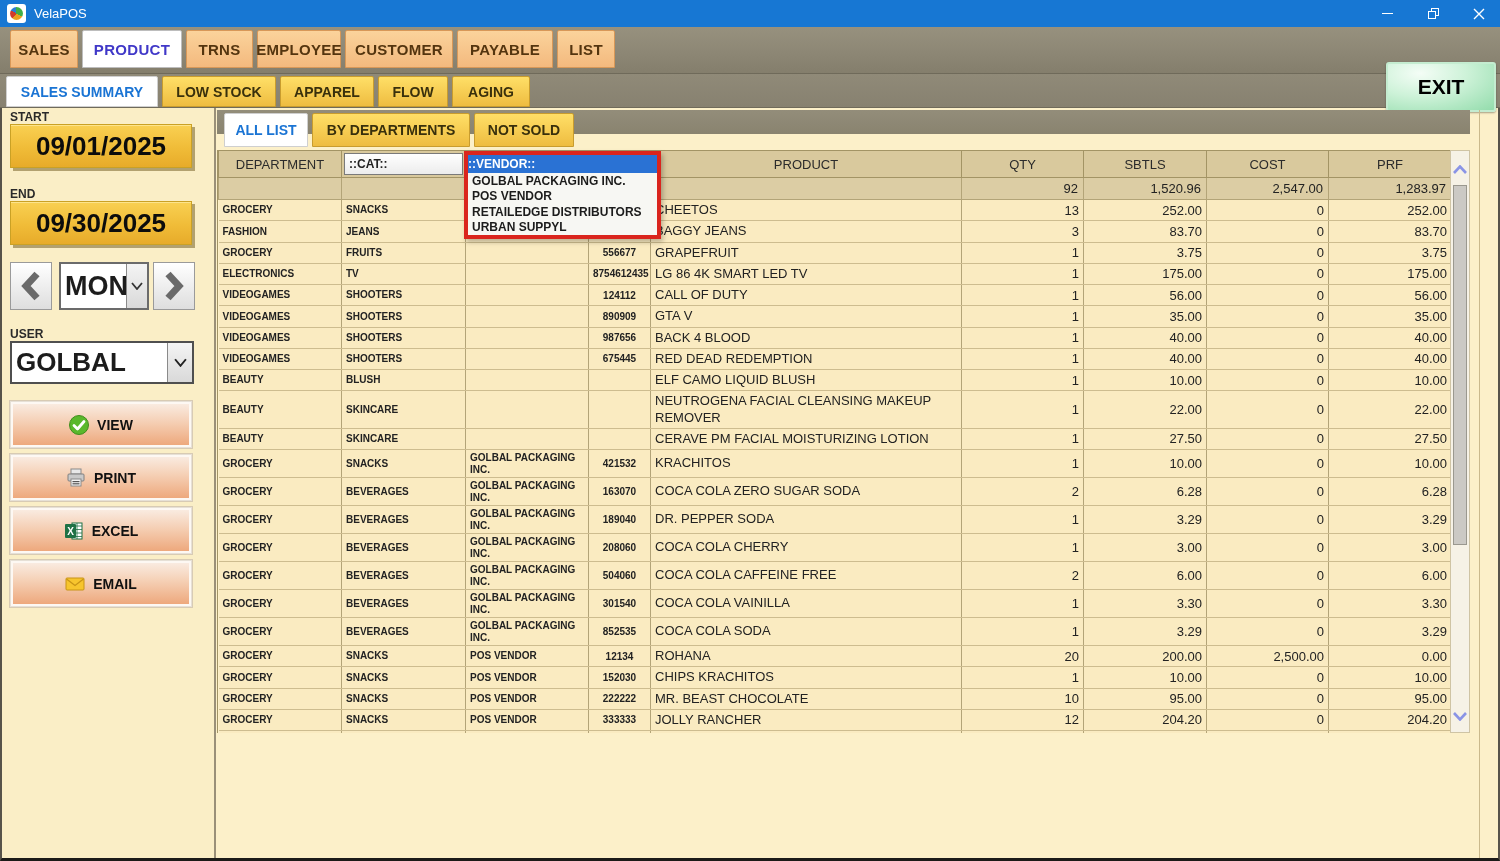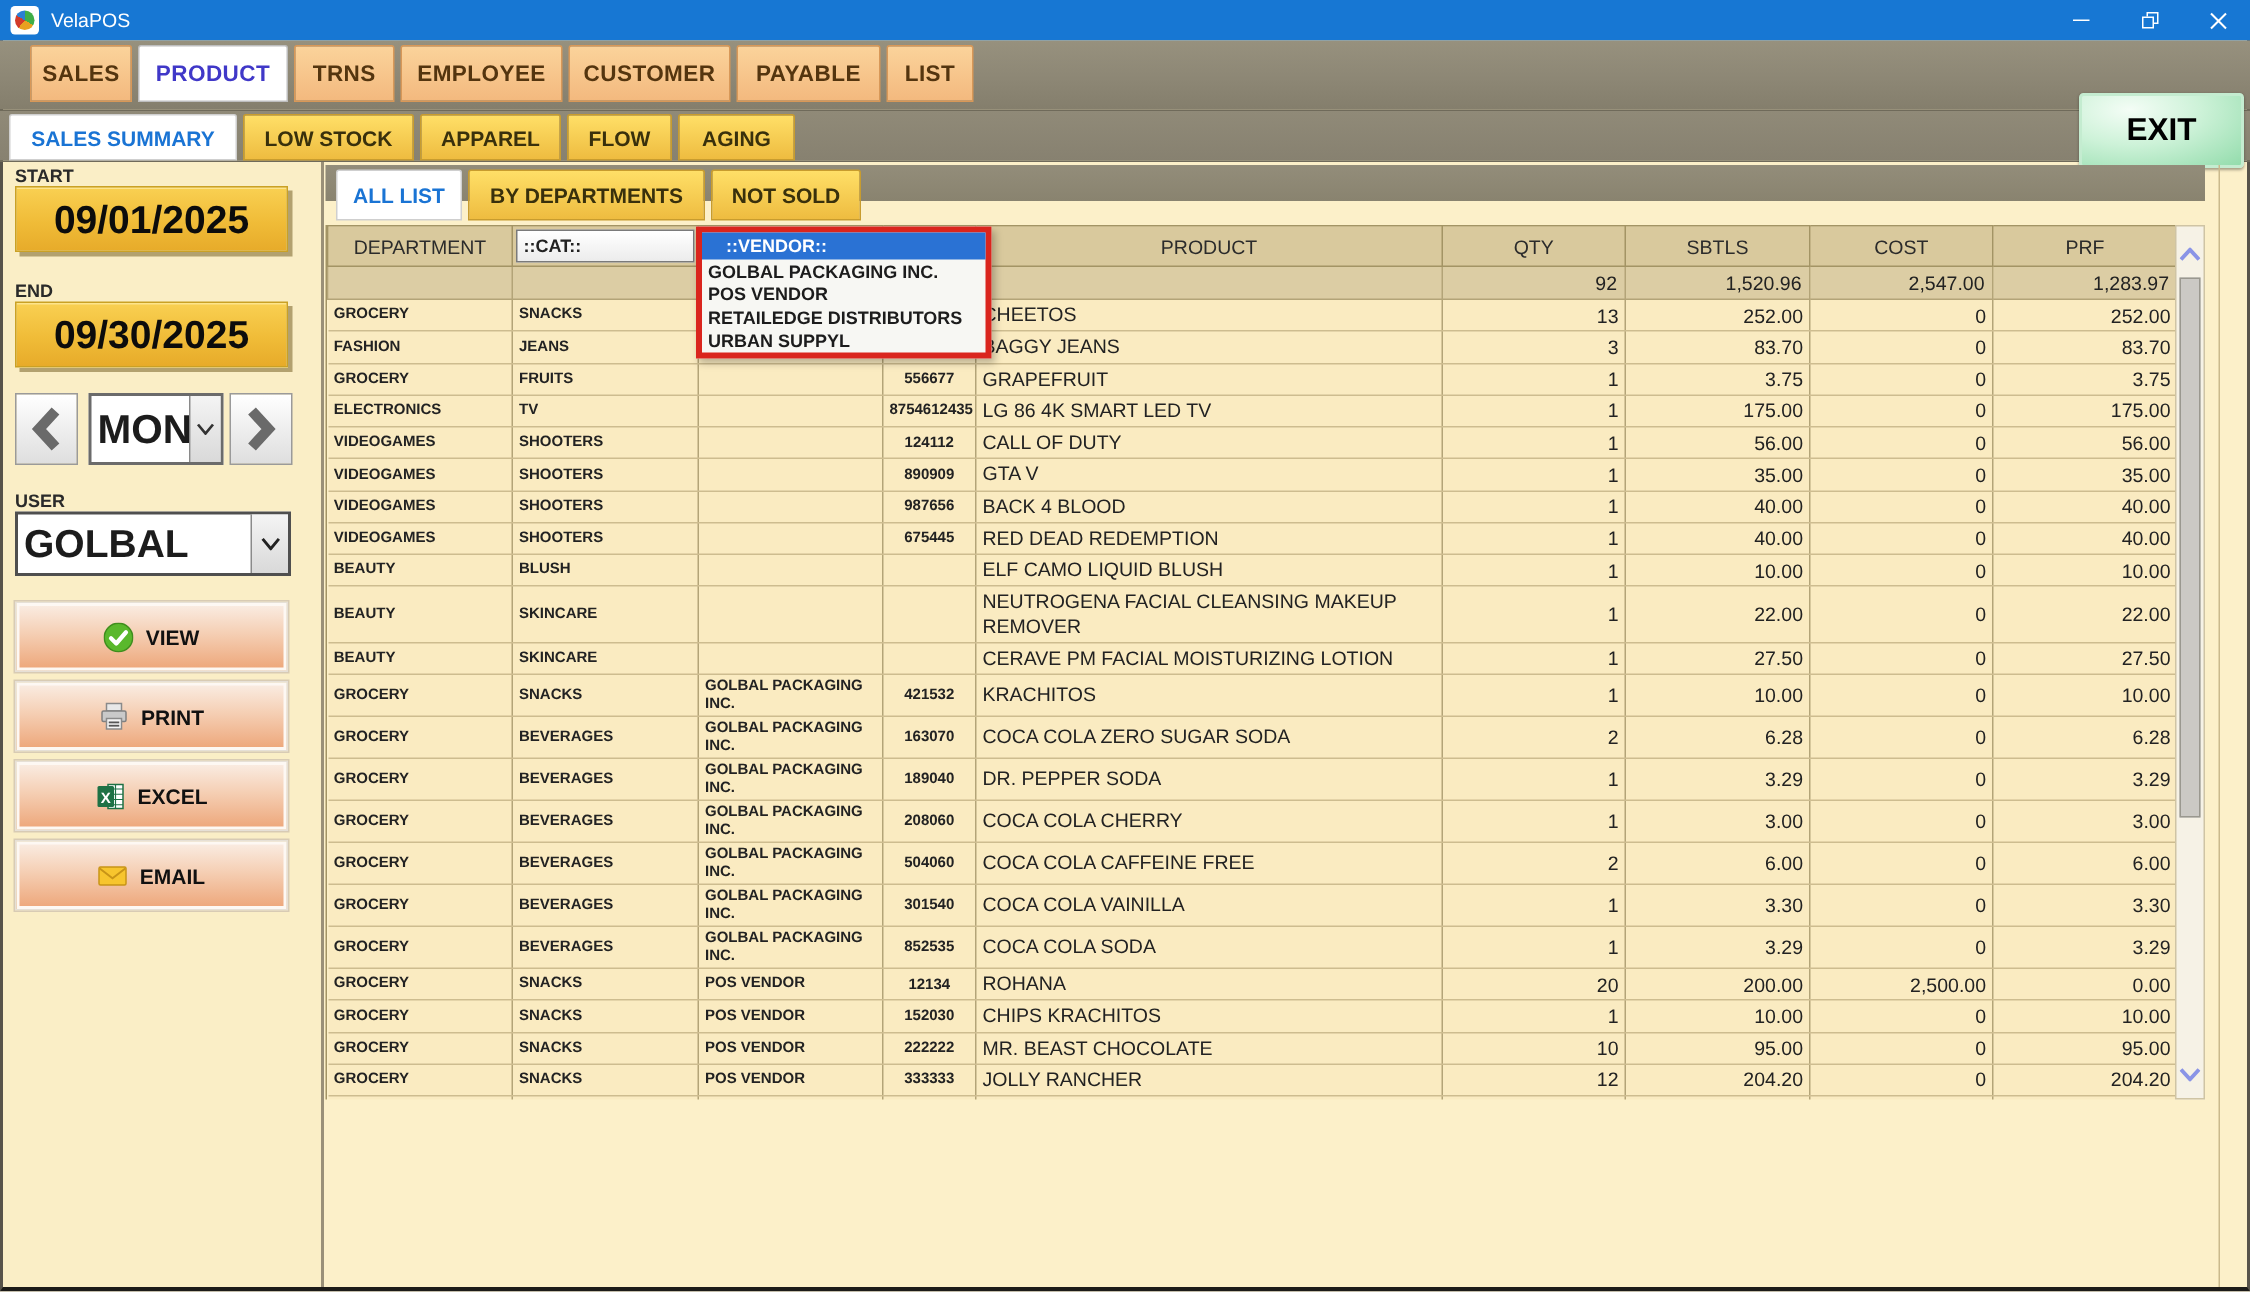--- a/index.html
+++ b/index.html
@@ -88,21 +88,21 @@
   td.c-product { font-size:13px; line-height:1.25; }
   td.c-qty, td.c-sbtls, td.c-cost, td.c-prf { font-size:13px; text-align:right; }
   .catcombo { height:22px; margin:2px; background:linear-gradient(180deg,#ffffff,#ececec);
               border:1px solid #7a7a7a; display:flex; align-items:center; padding-left:4px;
               font-size:12px; font-weight:bold; color:#222; }
 
   
   .vdd { position:absolute; left:462px; top:151px; width:197px; border:4px solid #da251d; background:#f7f7f3;
          z-index:30; box-shadow:2px 3px 5px rgba(0,0,0,.25); }
   .vdd .sel { background:#2a72d4; color:#fff; font-size:12px; font-weight:bold; height:18px;
-              display:flex; align-items:center; padding-left:16px; }
+              display:flex; align-items:center; padding-left:0; }
   .vdd .dd-item { font-size:12px; font-weight:bold; color:#1c1c1c; height:15.5px; display:flex; align-items:center;
                   padding-left:4px; white-space:nowrap; overflow:hidden; }
 
   
   .sbar { position:absolute; left:1448px; top:150px; width:20px; height:583px; background:#f6f2e6;
           border:1px solid #cfc4a4; }
   .sbar .arrow { position:absolute; left:0; width:18px; height:20px; display:flex; align-items:center; justify-content:center; }
   .sbar .thumb { position:absolute; left:2px; top:34px; width:14px; height:360px; background:#cbc9c4;
                  border:1px solid #9a988f; }
   .edgeline { position:absolute; left:1477px; top:110px; width:1px; height:748px; background:#cab98c; }
@@ -131,25 +131,25 @@
       </div>
       <div class="winbtn">
         <svg class="close-x" width="12" height="12" viewBox="0 0 12 12">
             <path d="M1 1 L11 11 M11 1 L1 11" stroke="#fff" stroke-width="1.4"></path>
           </svg>
       </div>
     </div>
   </div>
 
   <div class="bandA">
-    <div class="tabrow" style="left:20px; top:0;">
+    <div class="tabrow" style="left:10px; top:0;">
       <div class="mtab" style="width:68px">SALES</div>
       <div class="mtab active" style="width:100px">PRODUCT</div>
       <div class="mtab" style="width:67px">TRNS</div>
-      <div class="mtab" style="width:108px">EMPLOYEE</div>
+      <div class="mtab" style="width:84px">EMPLOYEE</div>
       <div class="mtab" style="width:108px">CUSTOMER</div>
       <div class="mtab" style="width:96px">PAYABLE</div>
       <div class="mtab" style="width:58px">LIST</div>
     </div>
   </div>
 
   <div class="bandB">
     <div class="tabrow" style="left:6px; top:0;">
       <div class="stab active" style="width:152px">SALES SUMMARY</div>
       <div class="stab" style="width:114px">LOW STOCK</div>

